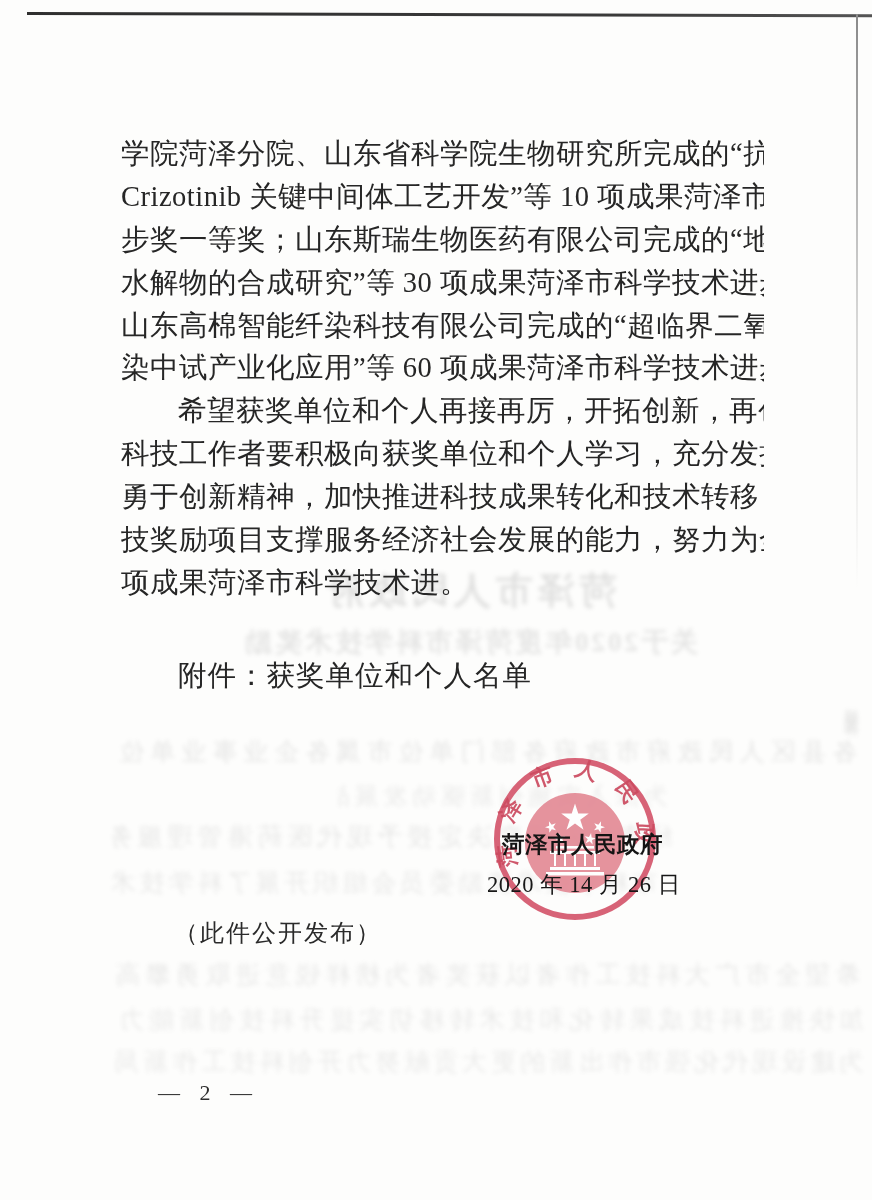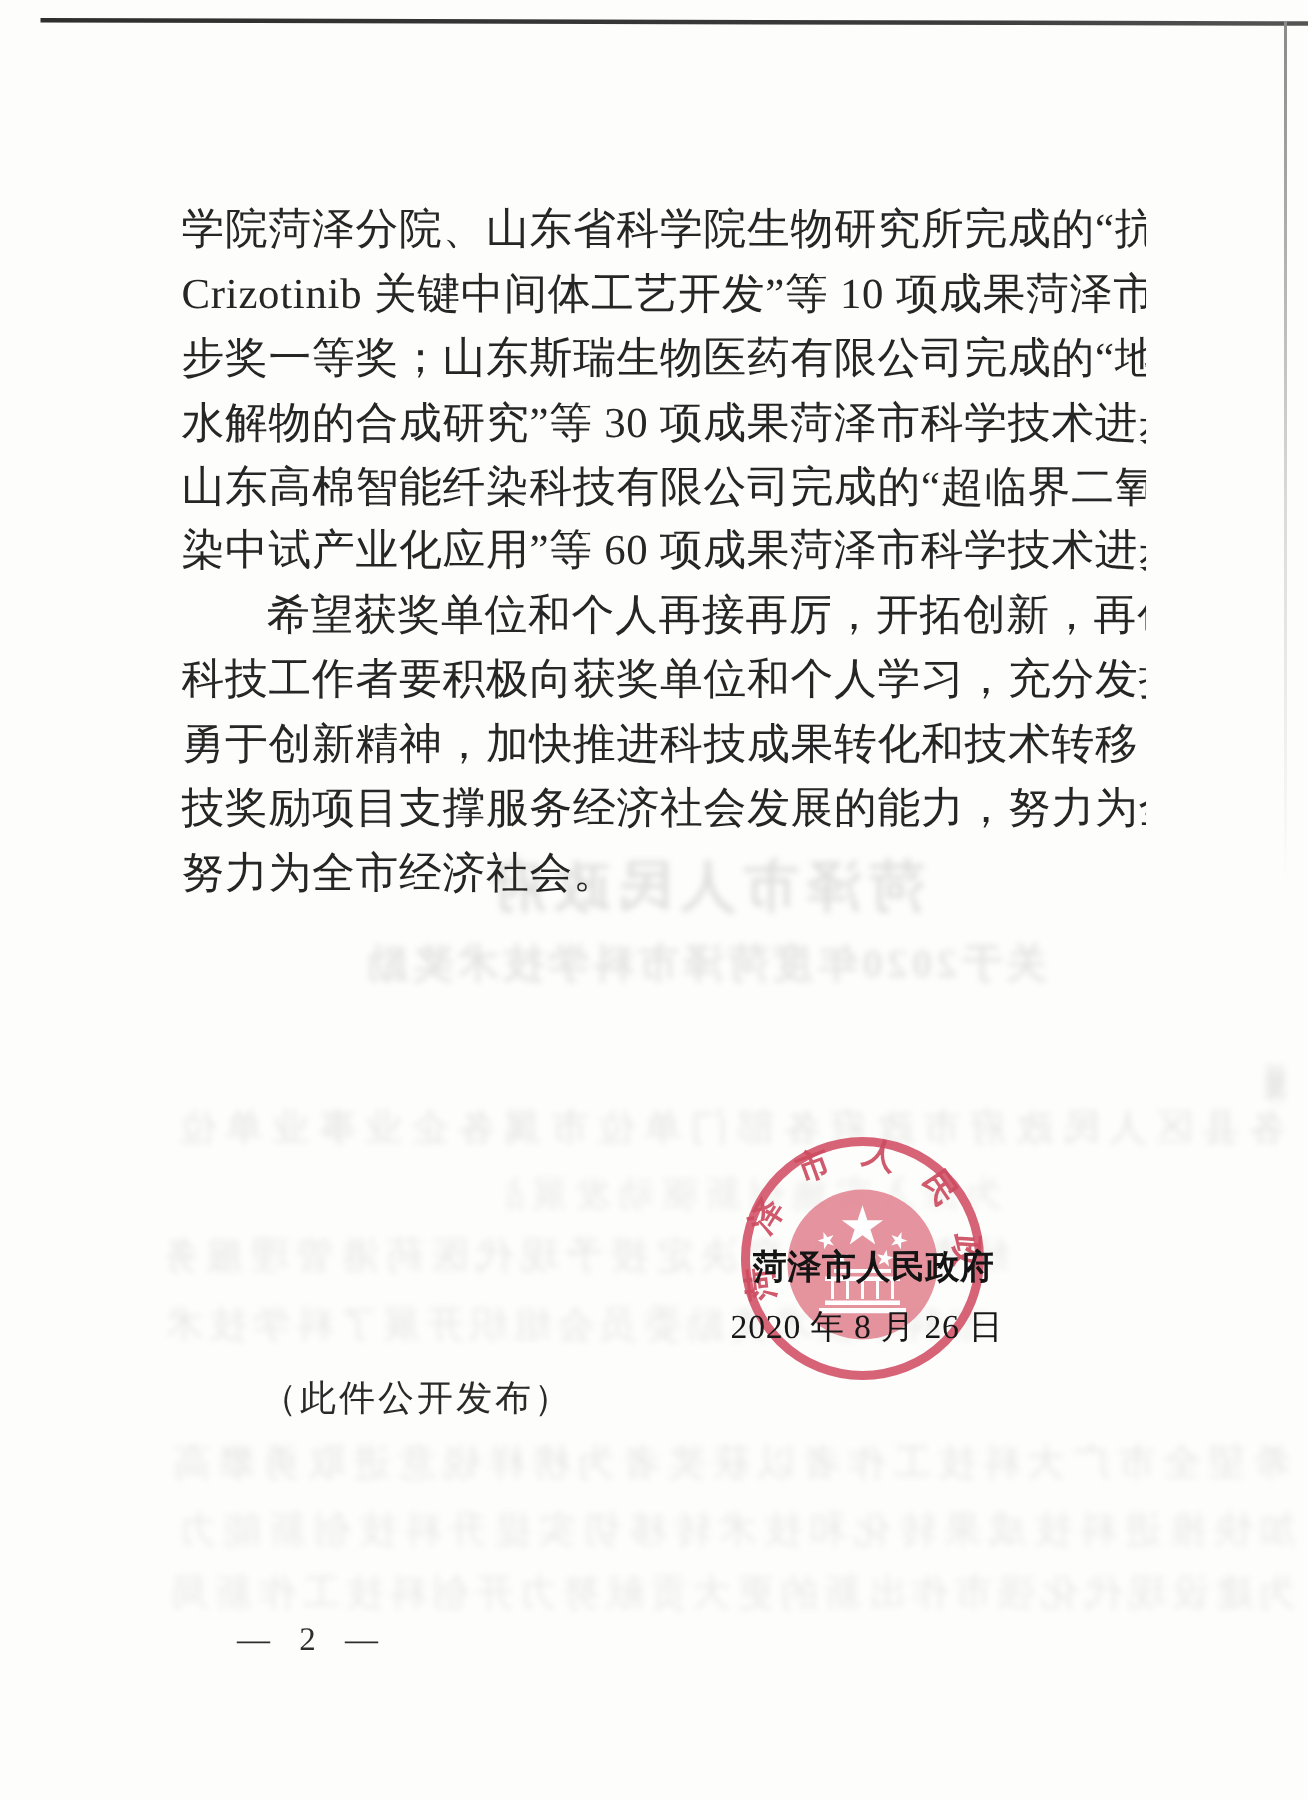--- a/index.html
+++ b/index.html
@@ -118,23 +118,24 @@
     <div class="bline">学院菏泽分院、山东省科学院生物研究所完成的“抗肺癌新药</div>
     <div class="bline">Crizotinib 关键中间体工艺开发”等 10 项成果菏泽市科学技术进</div>
     <div class="bline">步奖一等奖；山东斯瑞生物医药有限公司完成的“地塞米松环氧</div>
     <div class="bline">水解物的合成研究”等 30 项成果菏泽市科学技术进步奖二等奖；</div>
     <div class="bline">山东高棉智能纤染科技有限公司完成的“超临界二氧化碳无水纤</div>
     <div class="bline">染中试产业化应用”等 60 项成果菏泽市科学技术进步奖三等奖。</div>
     <div class="bline para-start">希望获奖单位和个人再接再厉，开拓创新，再创佳绩。广大</div>
     <div class="bline">科技工作者要积极向获奖单位和个人学习，充分发扬求真务实、</div>
     <div class="bline">勇于创新精神，加快推进科技成果转化和技术转移，切实提升科</div>
     <div class="bline">技奖励项目支撑服务经济社会发展的能力，努力为全市经济社会</div>
-    <div class="bline para-end">努力为全市经济社会。</div>
+    <div class="bline para-end">项成果菏泽市科学技术进。</div>
   </div>
 
+  <div class="attachment">附件：获奖单位和个人名单</div>
 
   <div class="seal">
     <svg width="168" height="168" viewBox="0 0 168 168">
       <defs>
         <polygon id="star" points="0,-1 0.225,-0.309 0.951,-0.309 0.363,0.118 0.588,0.809 0,0.382 -0.588,0.809 -0.363,0.118 -0.951,-0.309 -0.225,-0.309"></polygon>
         <path id="rimArc" d="M 27.8 111.2 A 62 62 0 1 1 140.2 111.2" fill="none"></path>
       </defs>
 
       <circle cx="84" cy="85" r="78" fill="none" stroke-width="6" opacity="0.92" stroke="#d4566b"></circle>
 
@@ -157,19 +158,19 @@
         <rect x="55" y="118" width="58" height="3.5" fill="#ffffff"></rect>
       </g>
 
       <text font-size="22" letter-spacing="19" font-weight="600" opacity="0.92" font-family="Liberation Serif, DejaVu Serif, serif" fill="#cc4b60">
         <textPath href="#rimArc" startOffset="0">菏泽市人民政府</textPath>
       </text>
     </svg>
   </div>
 
   <div class="seal-issuer">菏泽市人民政府</div>
-  <div class="seal-date">2020 年 8 月 26 日</div>
+  <div class="seal-date">2020 年 14 月 26 日</div>
 
   <div class="release-note">（此件公开发布）</div>
 
   <div class="page-number">— 2 —</div>
 
 </div>
 
 </body></html>

